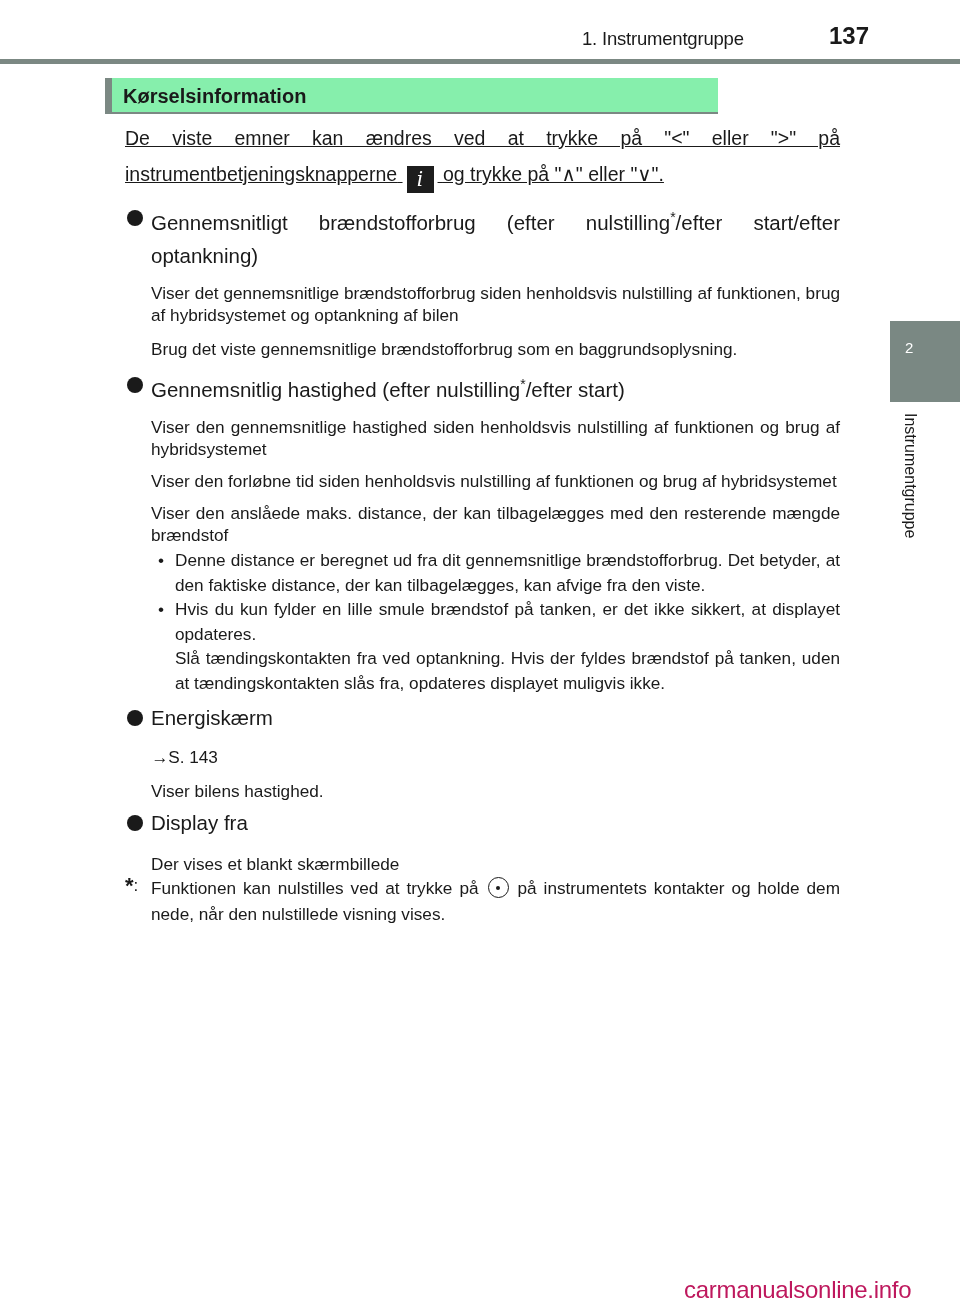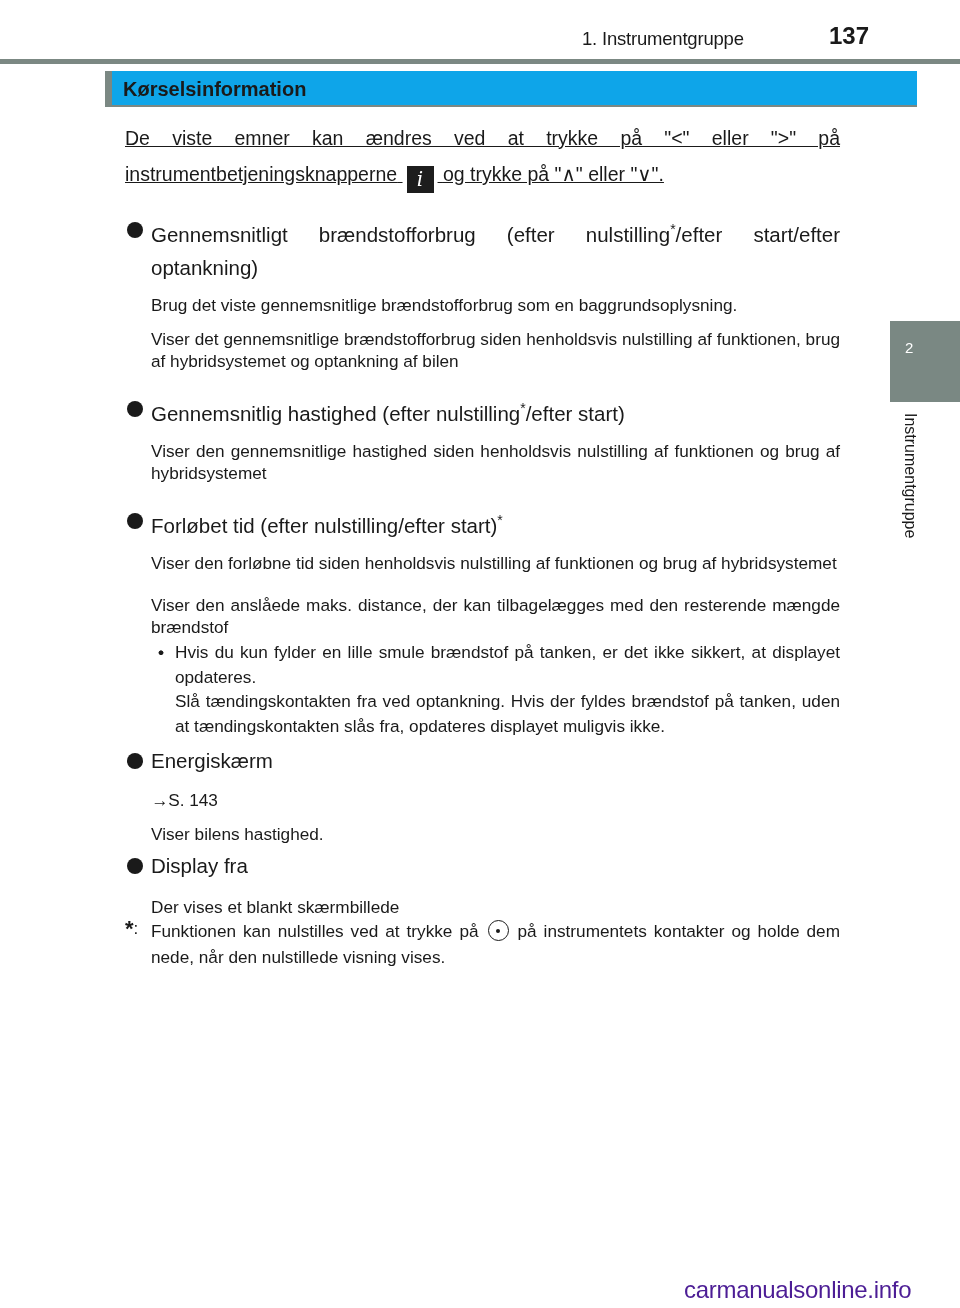--- a/index.html
+++ b/index.html
@@ -5,40 +5,40 @@
     html, body { margin: 0; padding: 0; background: #ffffff; }
     body { width: 960px; height: 1308px; position: relative; overflow: hidden;
       font-family: "Liberation Sans", sans-serif; color: #1a1a1a; }
     .header-chapter { position: absolute; top: 28px; left: 582px; font-size: 18.5px; letter-spacing: -0.2px; }
     .header-page { position: absolute; top: 22px; left: 829px; font-size: 24px; font-weight: bold; }
     .header-rule { position: absolute; top: 59px; left: 0; width: 960px; height: 5px; background: #7b8883; }
     .side-tab { position: absolute; top: 321px; left: 890px; width: 70px; height: 81px; background: #7a8883; }
     .side-tab-num { position: absolute; left: 15px; top: 18px; color: #ffffff; font-size: 15px; }
     .side-label { position: absolute; left: 897px; top: 413px; width: 22px; height: 160px; }
     .side-label span { position: absolute; top: 0; left: 0; transform-origin: 0 0; transform: translate(22px,0) rotate(90deg); font-size: 16px; white-space: nowrap; }
-    .section-title { position: absolute; top: 71px; left: 105px; width: 812px; height: 36px; background: #0ea5e9; border-bottom: 2px solid #7b8883; box-sizing: border-box; }
+    .section-title { position: absolute; top: 78px; left: 105px; width: 613px; height: 36px; background: #86efac; border-bottom: 2px solid #7b8883; box-sizing: border-box; }
     .section-title .bar { position: absolute; left: 0; top: 0; width: 7px; height: 36px; background: #7b8883; }
     .section-title span { position: absolute; left: 18px; top: 7px; font-size: 20px; font-weight: bold; }
     .body { position: absolute; left: 125px; top: 120px; width: 715px; }
     .p-intro { font-size: 19.5px; line-height: 36px; text-align: justify; margin: 0; text-decoration: underline; }
     .i-btn { display: inline-block; width: 27px; height: 27px; background: #1d1d1d; color: #fff; font-family: "DejaVu Serif", serif; font-style: italic; font-size: 20px; text-align: center; line-height: 27px; vertical-align: -5px; margin: 0 4px; }
-    .item { position: relative; margin-top: 20px; }
+    .item { position: relative; margin-top: 8px; }
     .item-head { position: relative; padding-left: 26px; font-size: 20.5px; line-height: 33px; text-align: justify; }
     .bullet-dot { position: absolute; left: 2px; top: 9px; width: 16px; height: 16px; border-radius: 50%; background: #1a1a1a; }
     .sup { font-size: 14px; vertical-align: 8px; }
     .desc { padding-left: 26px; font-size: 17.2px; line-height: 22px; text-align: justify; margin-top: 10px; }
     .desc + .desc { margin-top: 12px; }
     .sub { position: relative; padding-left: 50px; font-size: 17.2px; line-height: 24.5px; text-align: justify; }
     .sub .dot { position: absolute; left: 33px; top: 0; }
     .footnote { position: relative; padding-left: 26px; font-size: 17.2px; line-height: 26px; text-align: justify; }
     .fn-mark { position: absolute; left: 0; top: -2px; font-size: 17px; }
     .fn-mark b { font-size: 22px; vertical-align: -2px; }
     .circle-btn { display: inline-block; width: 19px; height: 19px; border: 1.5px solid #1a1a1a; border-radius: 50%; position: relative; vertical-align: -4px; margin: 0 9px; }
     .circle-btn::after { content: ""; position: absolute; left: 7.5px; top: 7.5px; width: 4px; height: 4px; border-radius: 50%; background: #1a1a1a; }
-    .watermark { position: absolute; top: 1276px; left: 684px; font-size: 24px; color: #4c1d95; letter-spacing: -0.3px; }
+    .watermark { position: absolute; top: 1276px; left: 684px; font-size: 24px; color: #be185d; letter-spacing: -0.3px; }
   </style>
 </head>
 <body>
 
 <div>
   <div class="header-chapter">1. Instrumentgruppe</div>
   <div class="header-page">137</div>
   <div class="header-rule"></div>
 </div>
 
@@ -59,44 +59,41 @@
     <span>De viste emner kan ændres ved at trykke på "&lt;" eller "&gt;" på instrumentbetjeningsknapperne</span>
     <span class="i-btn">i</span>
     <span>og trykke på "∧" eller "∨".</span>
   </p>
 
   <div class="item">
     <div class="item-head">
       <span class="bullet-dot"></span>
       <span>Gennemsnitligt brændstofforbrug (efter nulstilling</span><span class="sup">*</span><span>/efter start/efter optankning)</span>
     </div>
+    <div class="desc">Viser det gennemsnitlige brændstofforbrug siden henholdsvis nulstilling af funktionen, brug af hybridsystemet og optankning af bilen</div>
     <div class="desc">Brug det viste gennemsnitlige brændstofforbrug som en baggrundsoplysning.</div>
-    <div class="desc">Viser det gennemsnitlige brændstofforbrug siden henholdsvis nulstilling af funktionen, brug af hybridsystemet og optankning af bilen</div>
   </div>
 
   <div class="item">
     <div class="item-head">
       <span class="bullet-dot"></span>
       <span>Gennemsnitlig hastighed (efter nulstilling</span><span class="sup">*</span><span>/efter start)</span>
     </div>
     <div class="desc">Viser den gennemsnitlige hastighed siden henholdsvis nulstilling af funktionen og brug af hybridsystemet</div>
   </div>
 
   <div class="item">
-    <div class="item-head">
-      <span class="bullet-dot"></span>
-      <span>Forløbet tid (efter nulstilling/efter start)</span><span class="sup">*</span>
-    </div>
     <div class="desc">Viser den forløbne tid siden henholdsvis nulstilling af funktionen og brug af hybridsystemet</div>
   </div>
 
   <div class="item">
     <div class="desc">Viser den anslåede maks. distance, der kan tilbagelægges med den resterende mængde brændstof</div>
     <div class="sub" style="margin-top:2px;">
       <span class="dot">•</span>
+      <span>Denne distance er beregnet ud fra dit gennemsnitlige brændstofforbrug. Det betyder, at den faktiske distance, der kan tilbagelægges, kan afvige fra den viste.</span>
     </div>
     <div class="sub">
       <span class="dot">•</span>
       <span>Hvis du kun fylder en lille smule brændstof på tanken, er det ikke sikkert, at displayet opdateres.</span>
     </div>
     <div class="sub">
       <span>Slå tændingskontakten fra ved optankning. Hvis der fyldes brændstof på tanken, uden at tændingskontakten slås fra, opdateres displayet muligvis ikke.</span>
     </div>
   </div>
 

